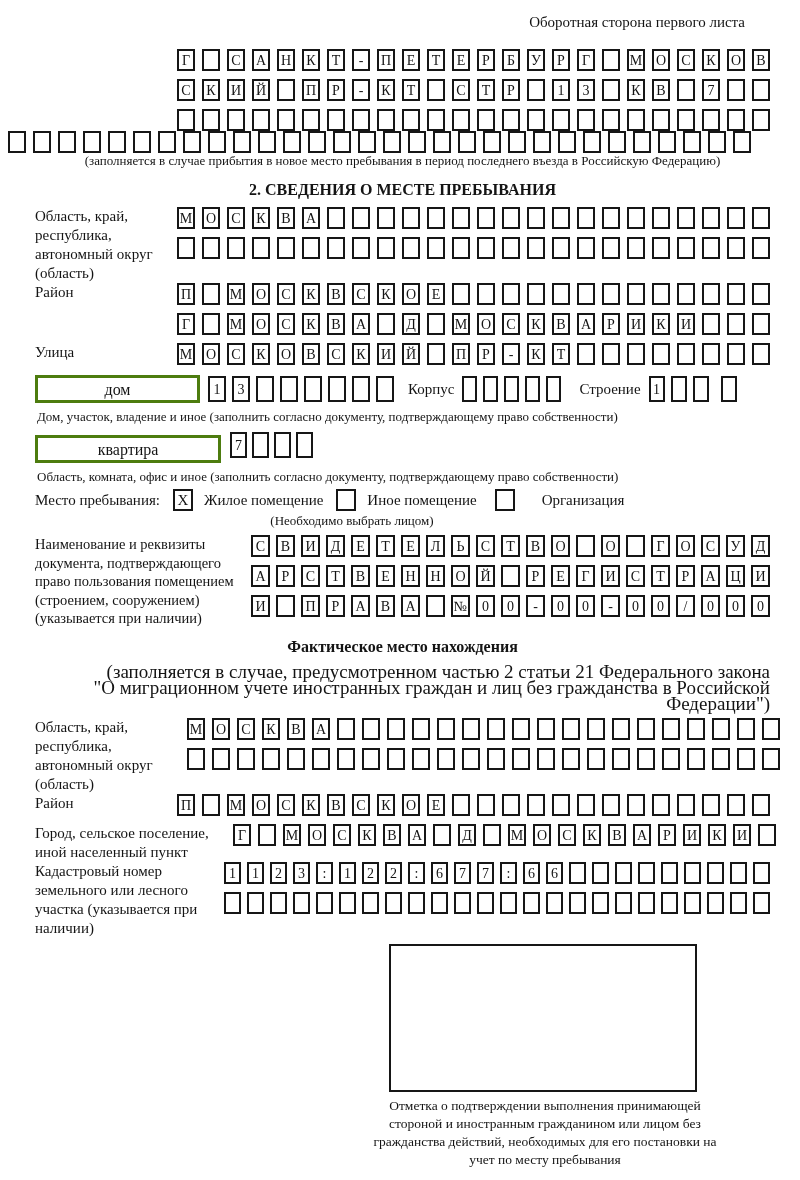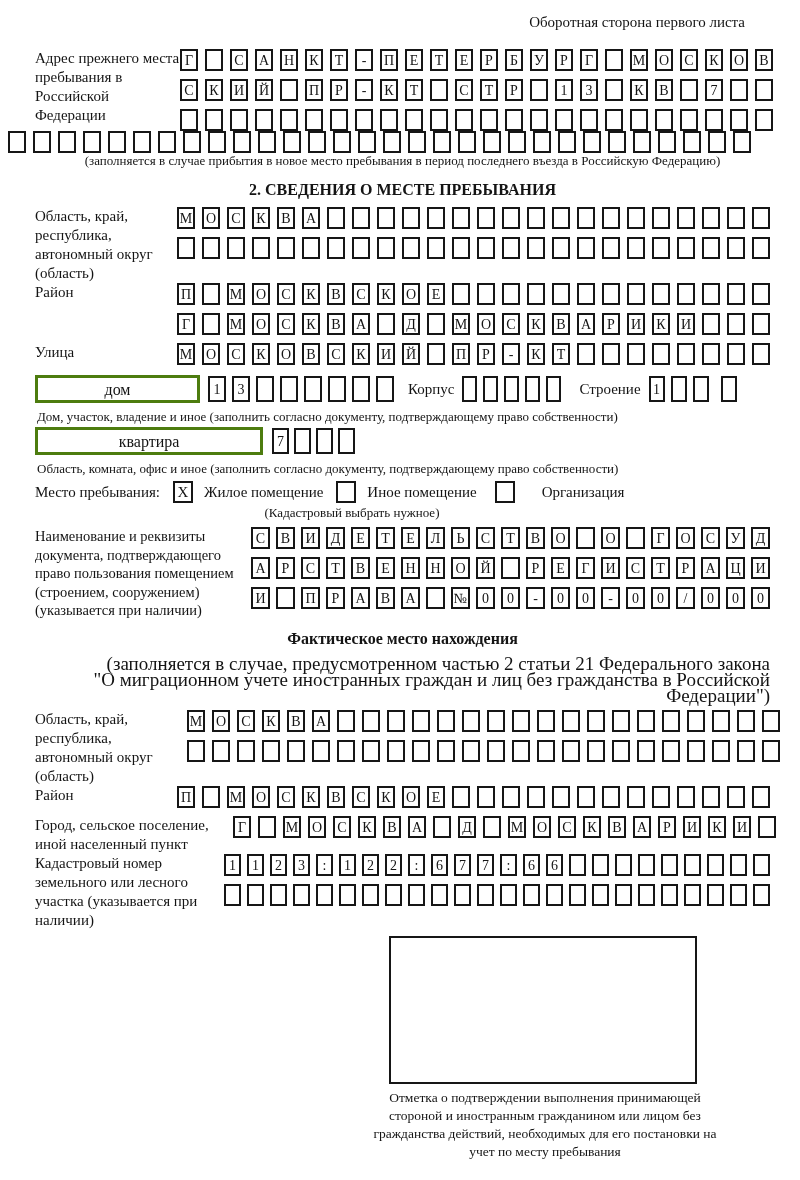--- a/index.html
+++ b/index.html
@@ -19,21 +19,21 @@
   .c19 .cell{width:19px;} .c17 .cell{width:17px;} .c16 .cell{width:16px;} .c15 .cell{width:15px;}
   .h26 .cell{height:26px;line-height:23px;}
   .b1{margin-top:18px;}
   .fullrow{margin-left:-27px;margin-bottom:0;}
   .caption{font-size:13px;line-height:16px;text-align:center;}
   .sec-title{font-size:16px;font-weight:bold;text-align:center;margin:6px 0 8px 0;}
   .mt4{margin-top:12px;}
   .dom-row{display:flex;align-items:center;margin:2px 0 6px 0;}
   .widebox{height:28px;border:3px solid #4d7c0f;box-sizing:border-box;text-align:center;
            font-size:16px;line-height:24px;flex:0 0 auto;}
-  .dom-box{width:165px;} .kv-box{width:228px;}
+  .dom-box{width:165px;} .kv-box{width:186px;margin-top:8px;}
   .inline-lbl{font-size:15px;margin:0 8px 0 14px;flex:0 0 auto;}
   .mesto-row{display:flex;align-items:center;margin:4px 0 2px 0;font-size:15px;}
   .mlabel{width:138px;flex:0 0 auto;}
   .cb{width:20px;height:22px;border:2px solid #161616;box-sizing:border-box;flex:0 0 auto;
       text-align:center;font-size:15px;line-height:19px;}
   .mopt{margin-left:11px;flex:0 0 auto;}
   .ml13{margin-left:13px;} .ml18{margin-left:18px;} .ml27{margin-left:27px;}
   .sub-caption{font-size:13px;margin:2px 0 6px 207px;width:220px;text-align:center;}
   .doc-label{font-size:14.5px;line-height:18.5px;}
   .fact-cap{font-size:19px;line-height:16px;text-align:right;}
@@ -44,21 +44,20 @@
   .mb0{margin-bottom:0;}
 </style>
 </head>
 <body>
 
 <div class="sheet">
 
   <div class="header-note">Оборотная сторона первого листа</div>
 
   <div class="frow b1">
-    <div class="flabel w145">Адрес прежнего места пребывания в Российской Федерации</div>
     <div class="fgrid">
       <div class="boxrow">
           <div class="cell">Г</div>
           <div class="cell"></div>
           <div class="cell">С</div>
           <div class="cell">А</div>
           <div class="cell">Н</div>
           <div class="cell">К</div>
           <div class="cell">Т</div>
           <div class="cell">-</div>
@@ -367,21 +366,21 @@
 
   <div class="mesto-row">
     <div class="mlabel">Место пребывания:</div>
     <div class="cb">X</div>
     <div class="mopt">Жилое помещение</div>
     <div class="cb ml13"></div>
     <div class="mopt">Иное помещение</div>
     <div class="cb ml18"></div>
     <div class="mopt ml27">Организация</div>
   </div>
-  <div class="sub-caption">(Кадастровый выбрать нужное)</div>
+  <div class="sub-caption">(Необходимо выбрать лицом)</div>
 
   <div class="frow">
     <div class="flabel w215 doc-label">Наименование и реквизиты документа, подтверждающего право пользования помещением (строением, сооружением) (указывается при наличии)</div>
     <div class="fgrid">
       <div class="boxrow g6 c19">
           <div class="cell">С</div>
           <div class="cell">В</div>
           <div class="cell">И</div>
           <div class="cell">Д</div>
           <div class="cell">Е</div>

